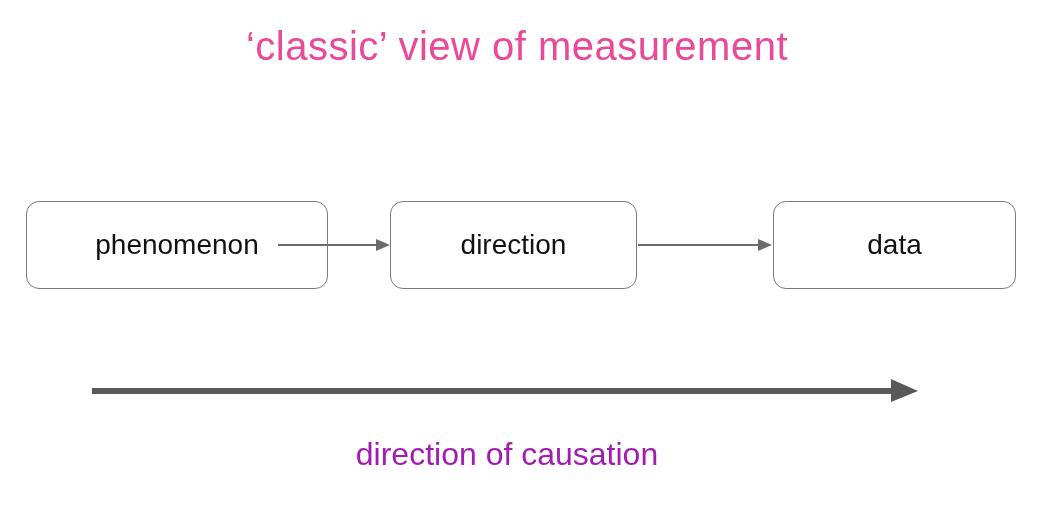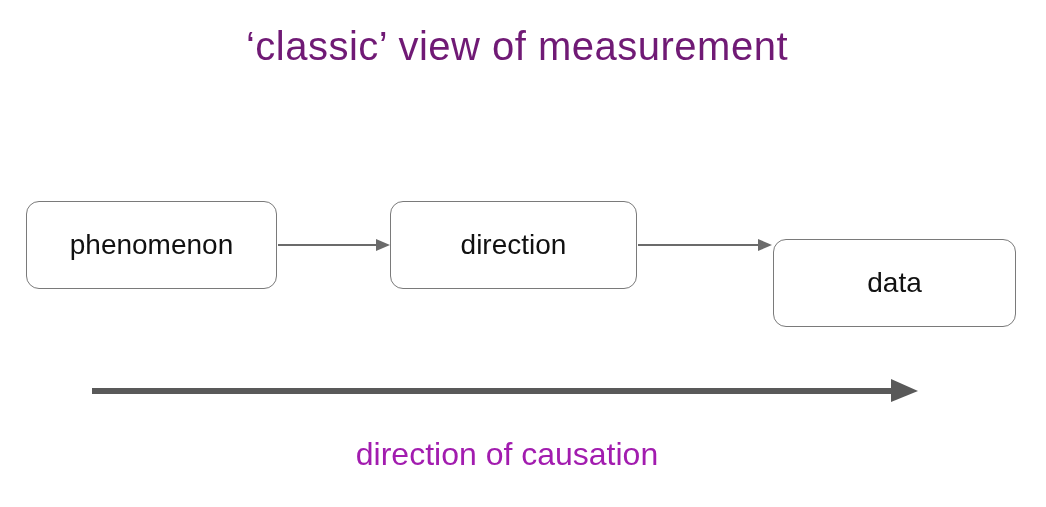--- a/index.html
+++ b/index.html
@@ -16,42 +16,42 @@
     overflow: hidden;
   }
   .title {
     position: absolute;
     top: 24px;
     left: 0;
     width: 1034px;
     text-align: center;
     font-size: 40px;
     font-weight: 400;
-    color: #701a75;
+    color: #ec4899;
     letter-spacing: 0.5px;
   }
   .node {
     position: absolute;
     top: 201px;
     height: 88px;
     box-sizing: border-box;
     background: #ffffff;
     border: 1.6px solid #7a7a7a;
     border-radius: 13px;
     display: flex;
     align-items: center;
     justify-content: center;
   }
   .node-label {
     font-size: 28px;
     color: #111111;
   }
-  .node-phenomenon { left: 26px;  width: 251px; }
+  .node-phenomenon { left: 26px;  width: 302px; }
   .node-instrument { left: 390px; width: 247px; }
-  .node-data       { left: 773px; width: 243px; margin-top: 38px; }
+  .node-data       { left: 773px; width: 243px; }
   .arrows-layer {
     position: absolute;
     top: 0;
     left: 0;
     width: 1046px;
     height: 507px;
     pointer-events: none;
   }
   .causation-label {
     position: absolute;

